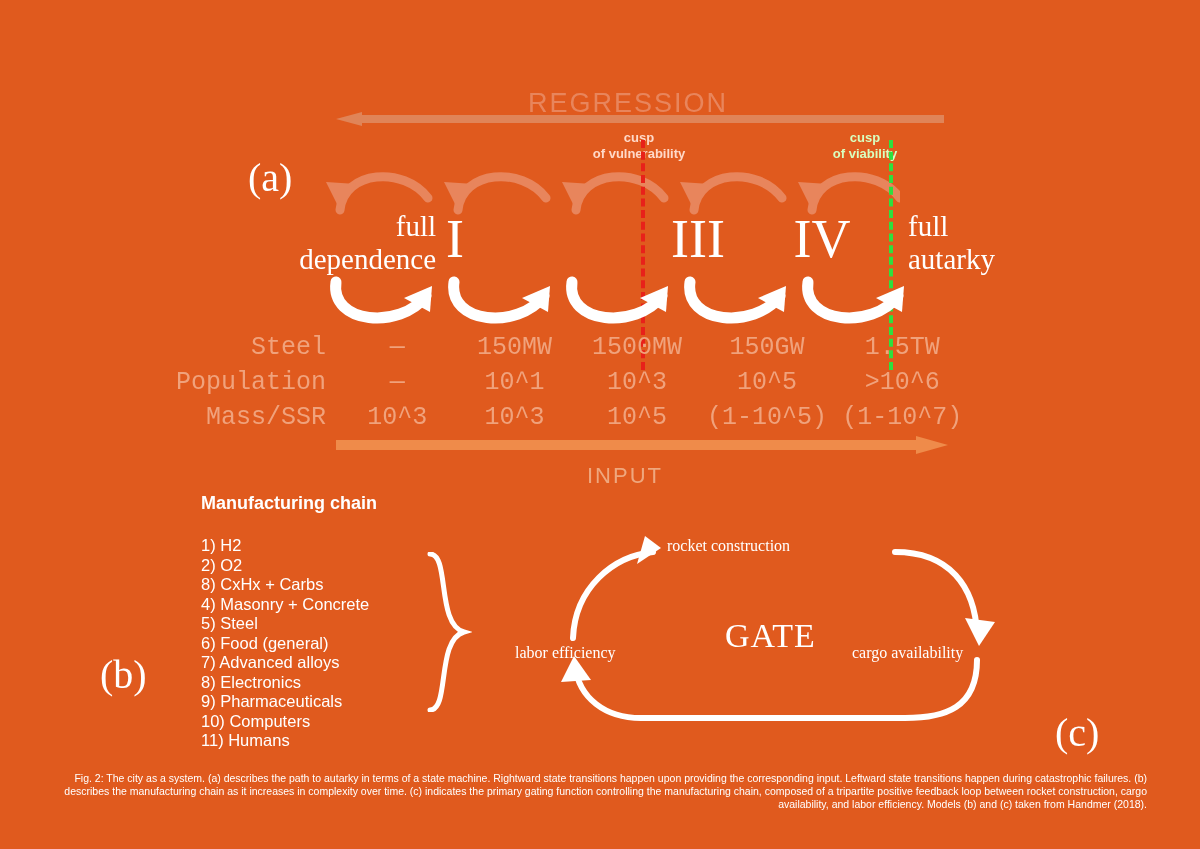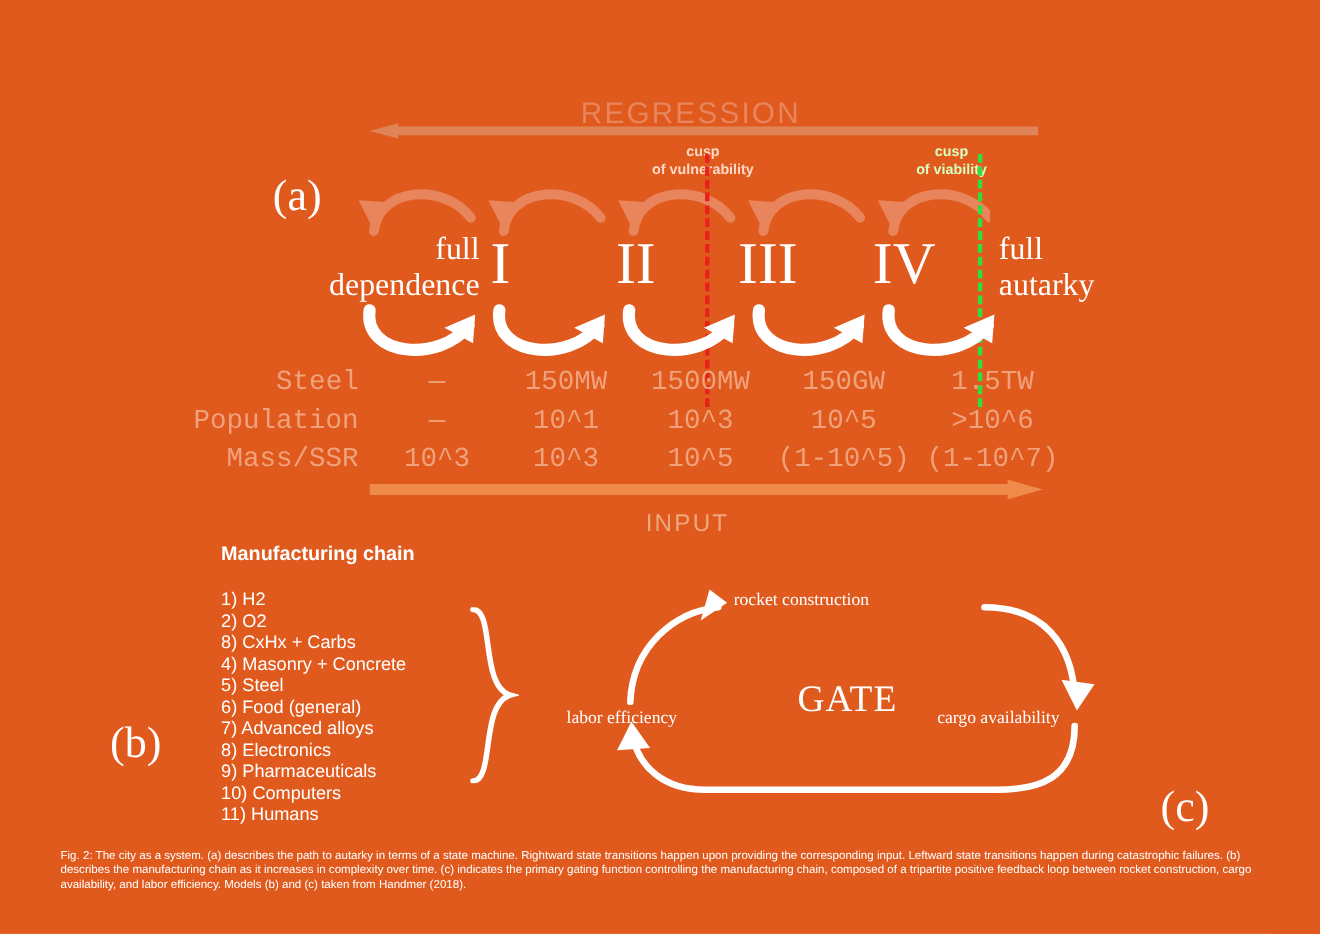--- a/index.html
+++ b/index.html
@@ -134,20 +134,21 @@
     font-size: 34px;
     letter-spacing: 1px;
   }
 
   
   #caption {
     left: 55px; top: 772px; width: 1092px;
     color: #ffffff;
     font-size: 10.5px;
     line-height: 13px;
+    text-align: right;
   }
 </style>
 </head>
 <body>
 
 <div id="figure">
 
   <div class="abs panel-label" id="label-a">(a)</div>
 
   <div class="abs" id="regression-title">
@@ -199,21 +200,20 @@
   <div class="abs edge-text" id="full-dependence">
     <div>full</div>
     <div>dependence</div>
   </div>
   <div class="abs edge-text" id="full-autarky">
     <div>full</div>
     <div>autarky</div>
   </div>
 
   <div class="abs state-roman" style="left:395px; top:212px;">I</div>
-  <div class="abs state-roman" style="left:518px; top:212px;">II</div>
   <div class="abs state-roman" style="left:638px; top:212px;">III</div>
   <div class="abs state-roman" style="left:762px; top:212px;">IV</div>
 
   <svg class="abs" style="left:320px; top:272px; width:620px; height:62px;" viewBox="0 0 620 62">
     <g fill="none" stroke="#ffffff" stroke-width="11" stroke-linecap="round">
       <path d="M16,10 C10,52 80,58 106,24"></path>
       <path d="M134,10 C128,52 198,58 224,24"></path>
       <path d="M252,10 C246,52 316,58 342,24"></path>
       <path d="M370,10 C364,52 434,58 460,24"></path>
       <path d="M488,10 C482,52 552,58 578,24"></path>

